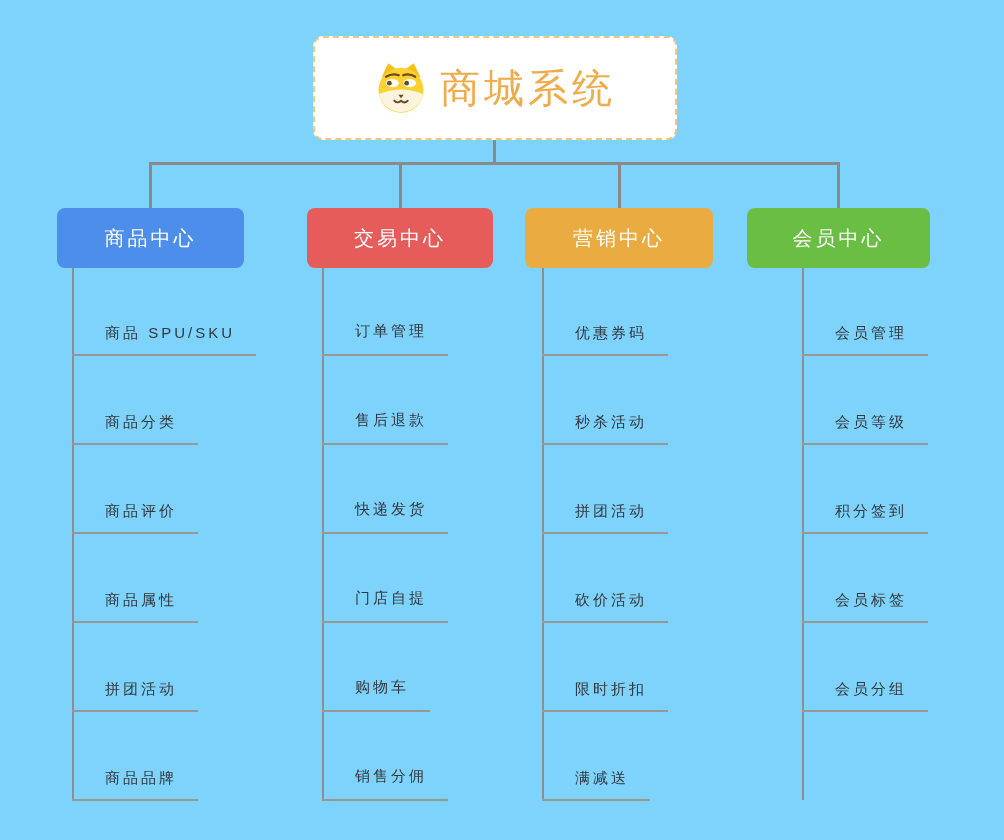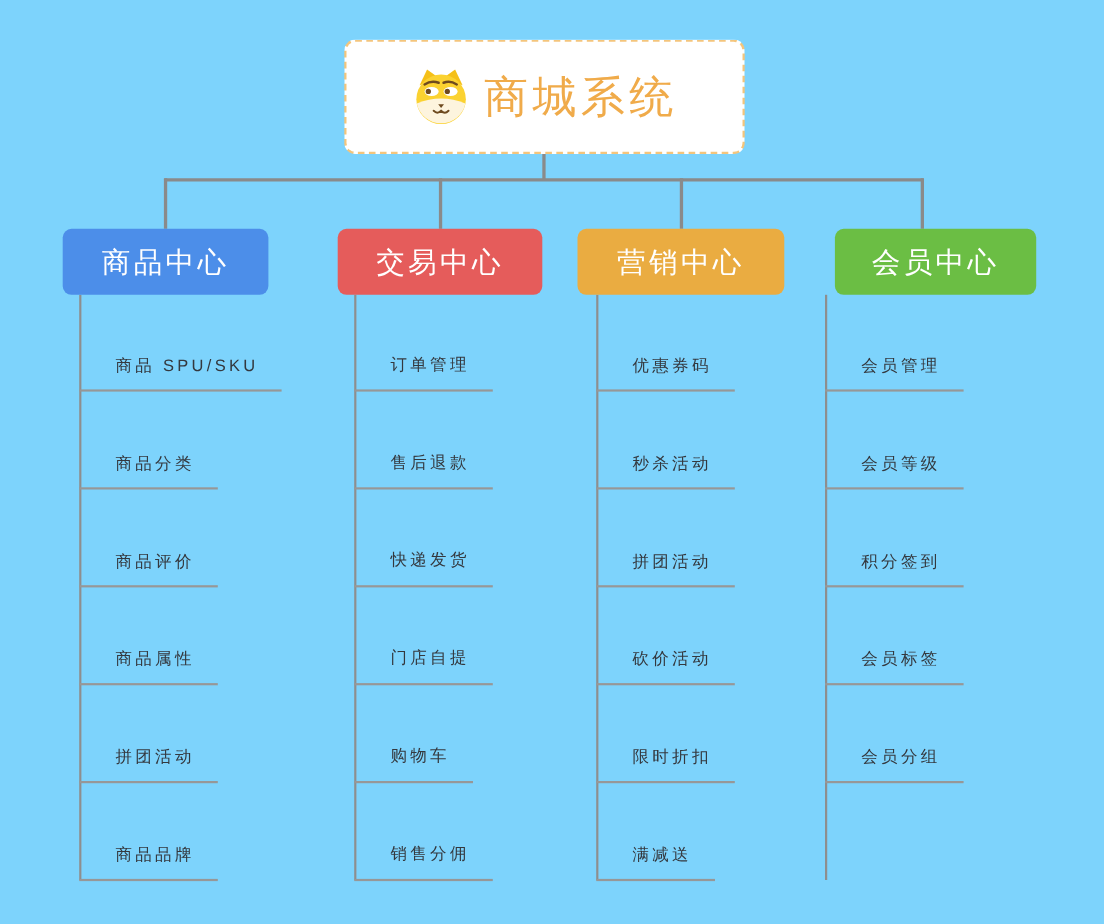--- a/index.html
+++ b/index.html
@@ -20,36 +20,36 @@
   .root-stub{left:493px;top:140px;width:3px;height:24px;}
   .bus{left:149px;top:162px;width:691px;height:3px;border-radius:2px;}
   .stub{top:162px;width:3px;height:46px;}
   .s1{left:149px;} .s2{left:399px;} .s3{left:618px;} .s4{left:837px;}
   .vline{top:268px;width:2px;height:532px;background:#8E8E8E;}
 
   
   .branch{
     position:absolute;top:208px;height:60px;border-radius:8px;
     display:flex;align-items:center;justify-content:center;
-    color:#FFFFFF;font-size:26px;letter-spacing:3px;white-space:nowrap;
+    color:#FFFFFF;font-size:20px;letter-spacing:3px;white-space:nowrap;
     box-sizing:border-box;
   }
   .b1{left:57px;width:187px;}
   .b2{left:307px;width:186px;}
   .b3{left:525px;width:188px;}
   .b4{left:747px;width:183px;}
 
   
   .leaf{
     position:absolute;
     font-size:15px;letter-spacing:3px;line-height:25px;color:#34383E;
     padding:0 21px 9px 33px;border-bottom:2px solid #979797;
     white-space:nowrap;
   }
-  .c1{left:72px;} .c2{left:322px;font-family:Liberation Mono, monospace;} .c3{left:542px;} .c4{left:750px;}
+  .c1{left:72px;} .c2{left:322px;font-family:Liberation Mono, monospace;} .c3{left:542px;} .c4{left:802px;}
   .r1{top:320px;} .r2{top:409px;} .r3{top:498px;}
   .r4{top:587px;} .r5{top:676px;} .r6{top:765px;}
 </style>
 </head>
 <body>
 
 <div class="canvas" style="background: #7dd3fc; padding-left: 32px;">
 
   <div class="line root-stub"></div>
   <div class="line bus"></div>
@@ -76,21 +76,21 @@
       <path d="M39 19 q8 -3 16 2" stroke="#6E4A1F" stroke-width="3" fill="none" stroke-linecap="round"></path>
       <path d="M32.5 45 h7 l-3.5 4.5 z" fill="#6E4A1F"></path>
       <path d="M27 53 q4.5 4.5 9 0 q4.5 4.5 9 0" stroke="#6E4A1F" stroke-width="2.4" fill="none" stroke-linecap="round"></path>
     </svg>
     <span class="root-title" style="color: rgb(240, 171, 74);">商城系统</span>
   </div>
 
   <div class="branch b1" style="background-color: rgb(76, 142, 233);">商品中心</div>
   <div class="branch b2" style="background-color: rgb(229, 92, 91);">交易中心</div>
   <div class="branch b3" style="background-color: rgb(234, 172, 65);">营销中心</div>
-  <div class="branch b4" style="background-color: rgb(107, 190, 68); margin-left: 12px;">会员中心</div>
+  <div class="branch b4" style="background-color: rgb(107, 190, 68);">会员中心</div>
 
   <div class="leaf c1 r1">商品 SPU/SKU</div>
   <div class="leaf c1 r2">商品分类</div>
   <div class="leaf c1 r3">商品评价</div>
   <div class="leaf c1 r4">商品属性</div>
   <div class="leaf c1 r5">拼团活动</div>
   <div class="leaf c1 r6">商品品牌</div>
 
   <div class="leaf c2 r1">订单管理</div>
   <div class="leaf c2 r2">售后退款</div>

